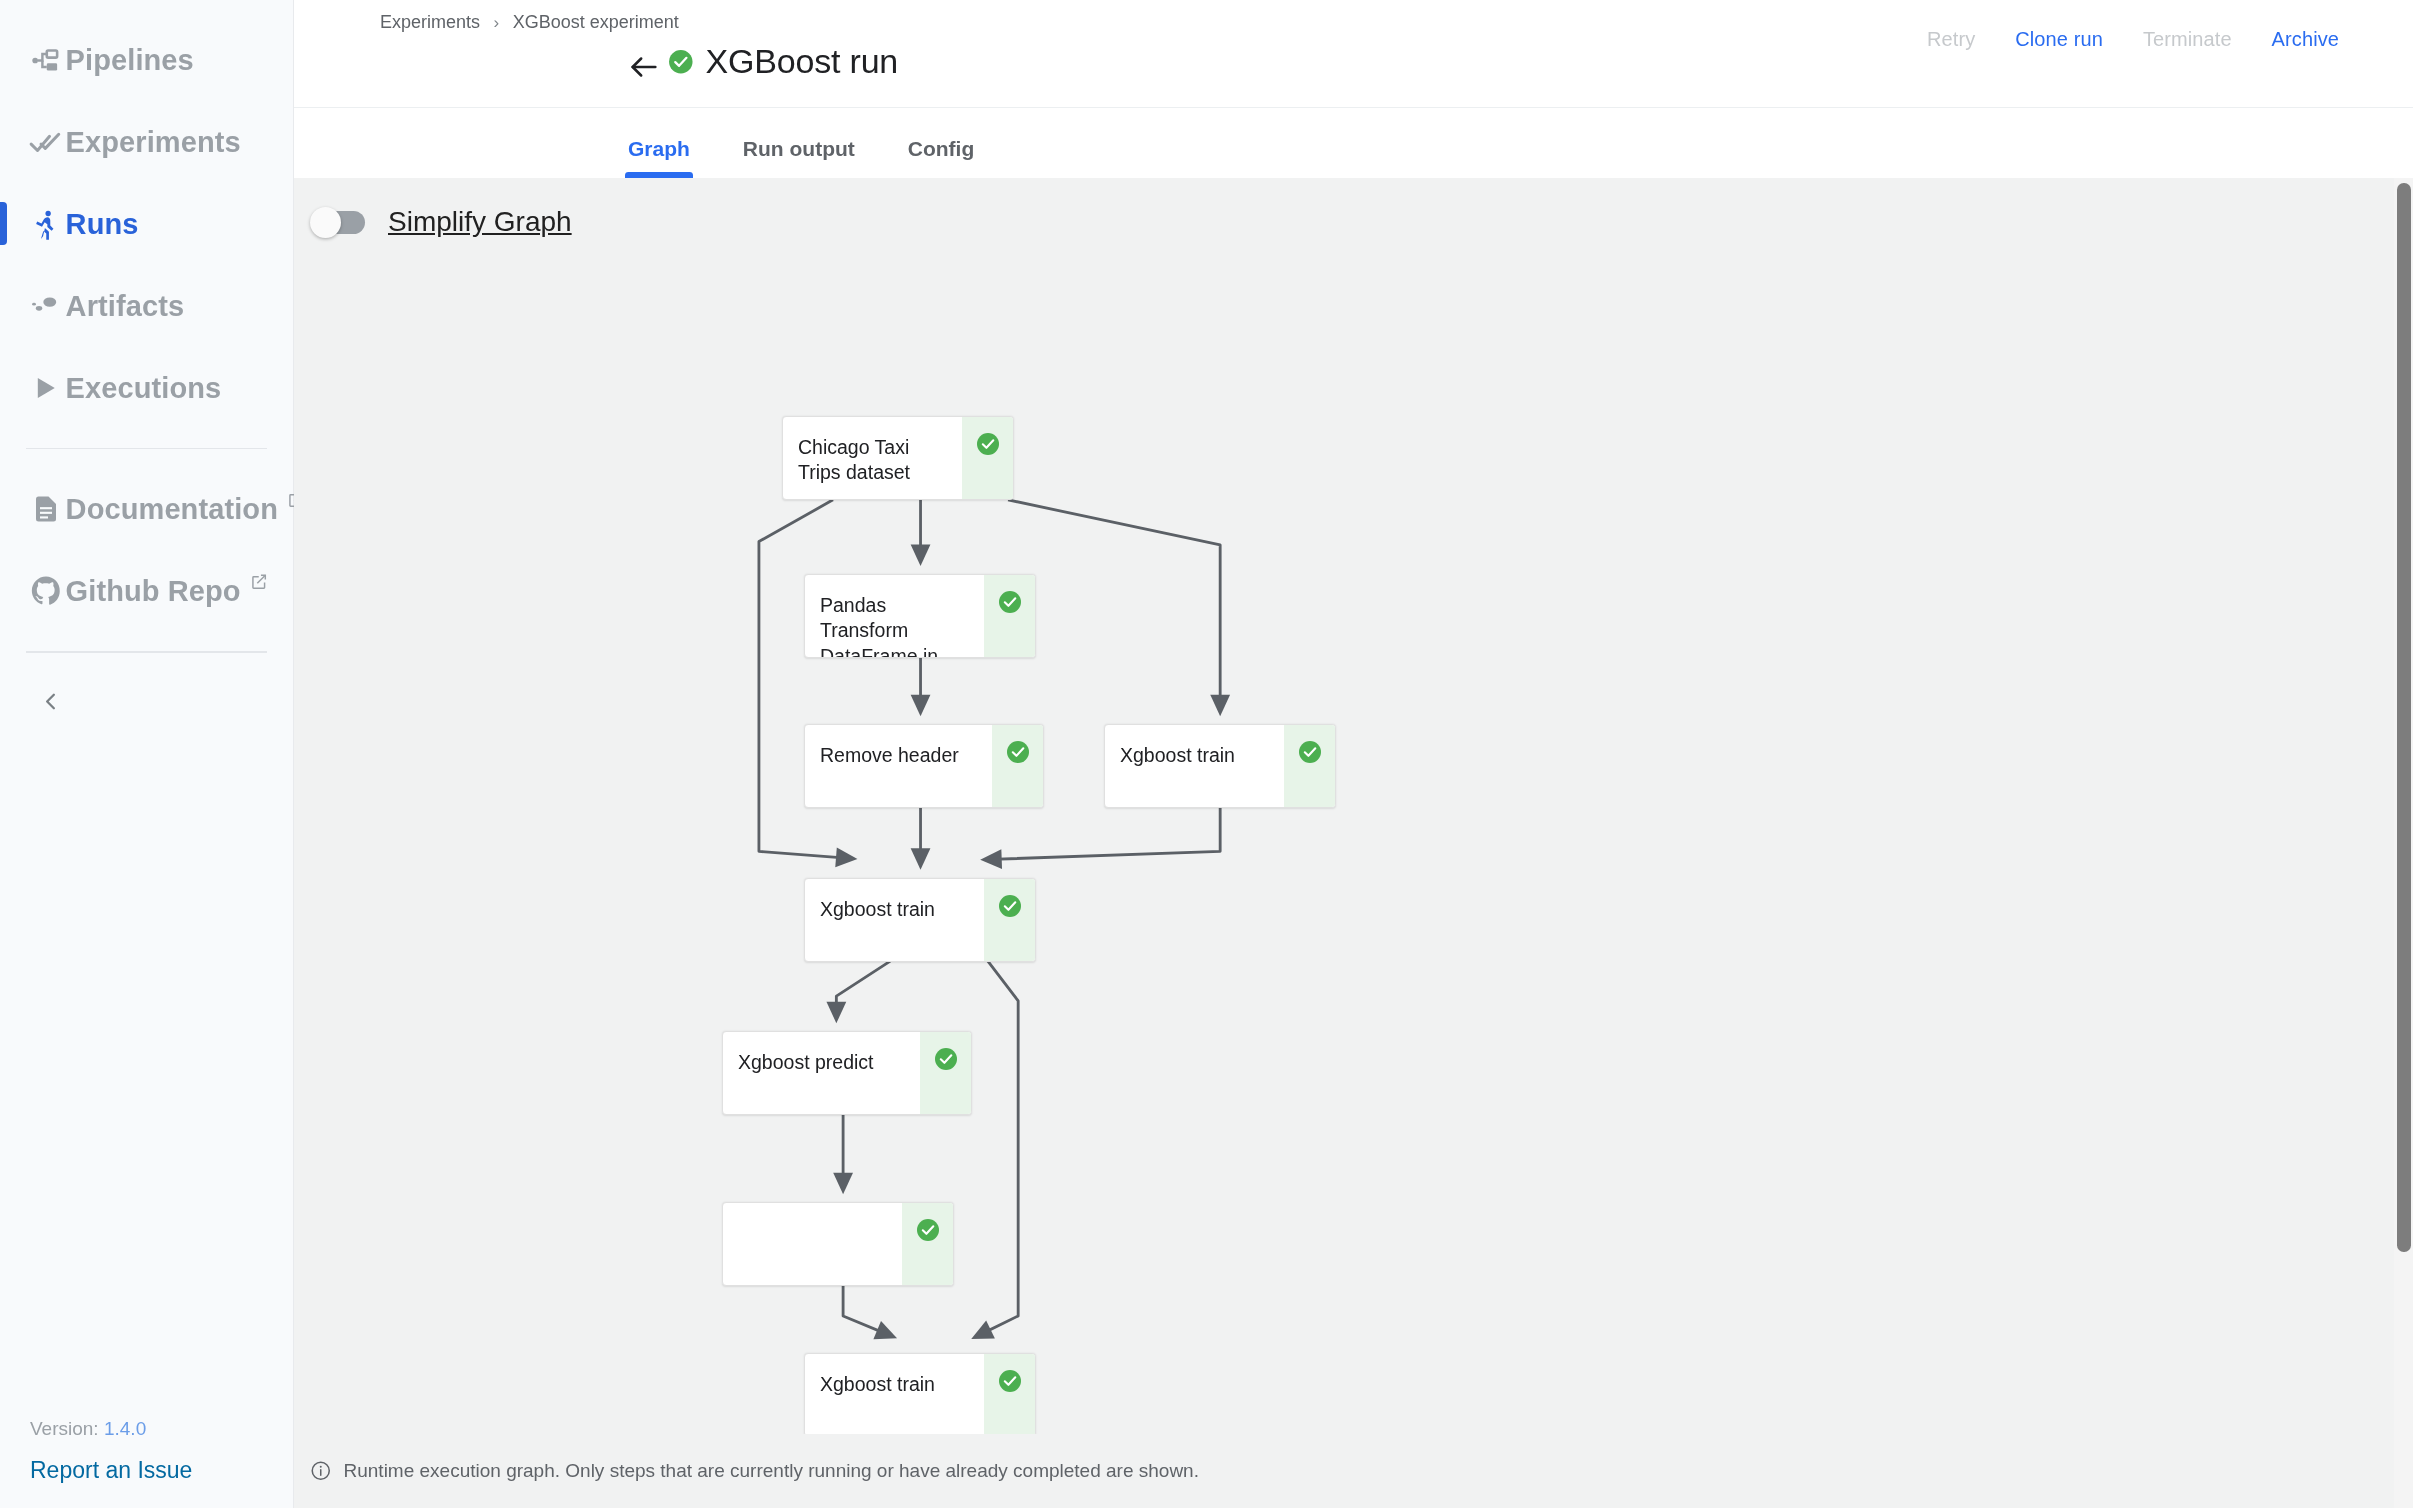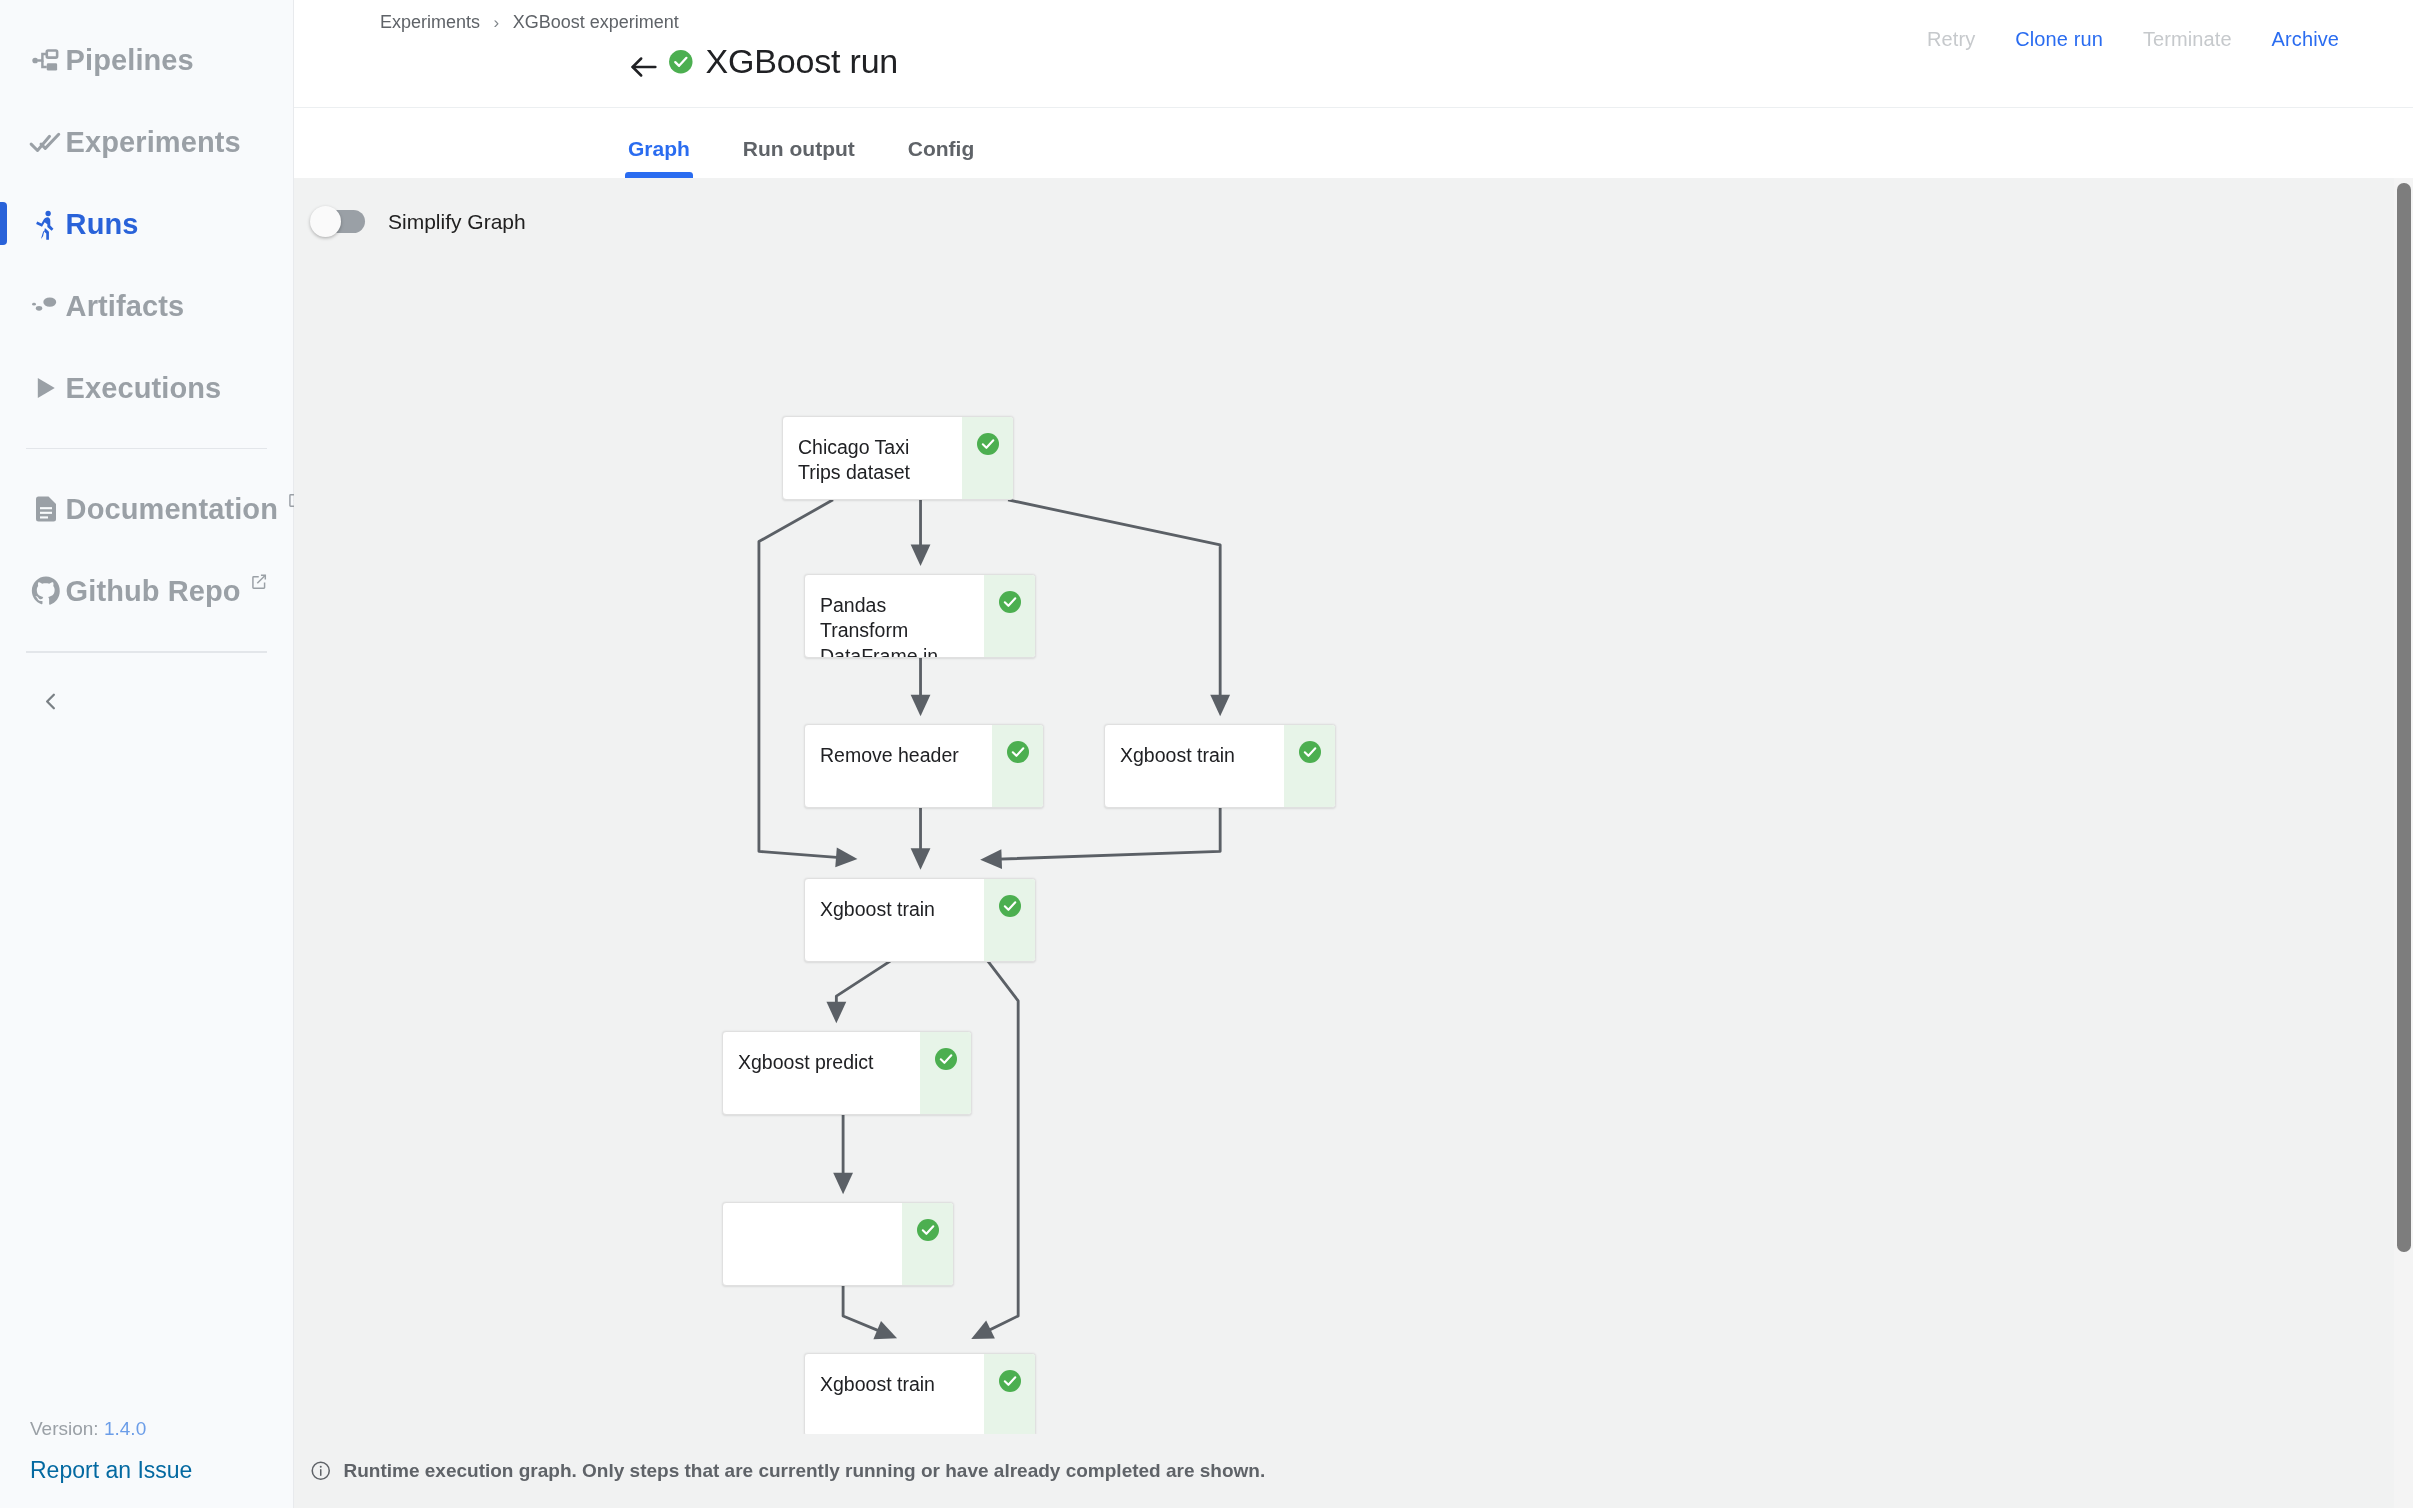--- a/index.html
+++ b/index.html
@@ -160,21 +160,21 @@
     width: 40px; height: 23px; border-radius: 11.4px;
     background: #9aa0a6;
   }
   .toggle .knob {
     position: absolute; left: 0px; top: 0px;
     width: 31px; height: 31px; border-radius: 50%;
     background: #fafafa;
     box-shadow: 0 1.3px 3.4px rgba(0,0,0,0.28);
   }
   .simplify-label {
-    margin-left: 23px; font-size: 21px; color: #212121; white-space: nowrap;
+    margin-left: 23px; font-size: 28px; color: #212121; white-space: nowrap; text-decoration: underline;
   }
 
   .graph-layer { position: absolute; inset: 0; }
   .edges-svg { position: absolute; left: 0; top: 0; width: 2088px; height: 1414px; }
 
   .gnode {
     position: absolute;
     background: #ffffff;
     border: 1.3px solid #e0e0e0;
     border-radius: 4px;
@@ -198,21 +198,20 @@
     padding-top: 15px;
   }
 
   .footer-note {
     position: absolute; left: 0; right: 0; bottom: 0;
     height: 74px;
     background: #f1f2f2;
     display: flex; align-items: center;
     padding-left: 16px;
     z-index: 6;
-    font-weight: bold;
   }
   .footer-note .info-icon { margin-right: 12px; display: flex; align-items: center; }
   .footer-note .note-text { font-size: 19px; color: #5f6368; white-space: nowrap; }
 
   
   .vscroll {
     position: absolute; right: 0; top: 0;
     width: 19px; height: 100%;
     background: #f4f4f4;
     z-index: 8;

